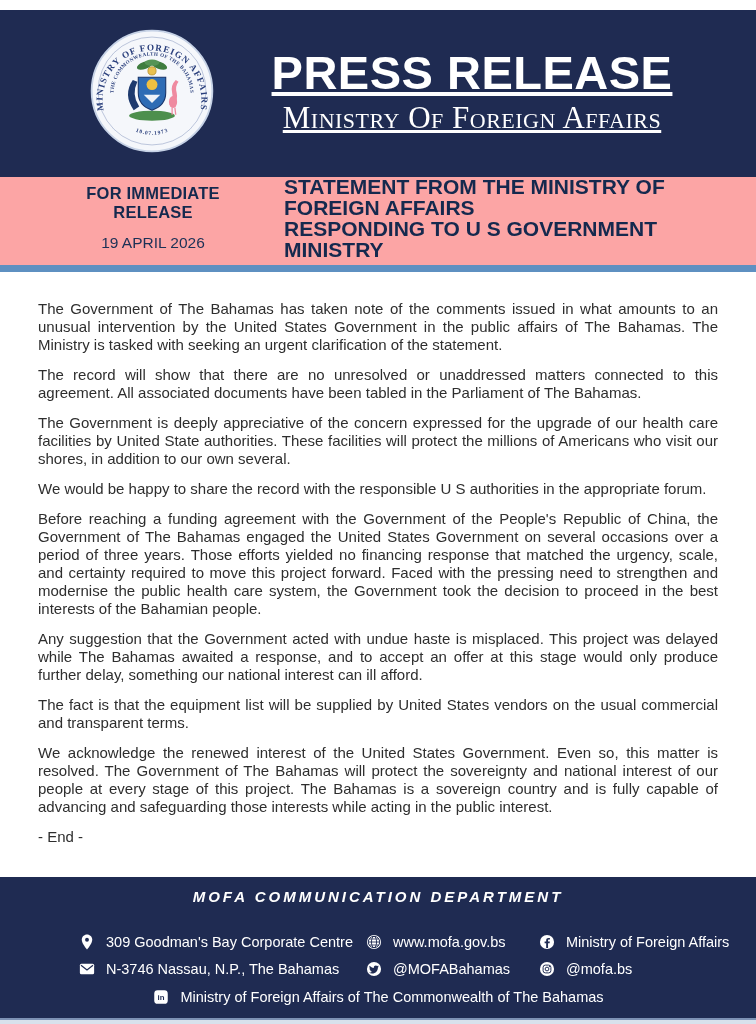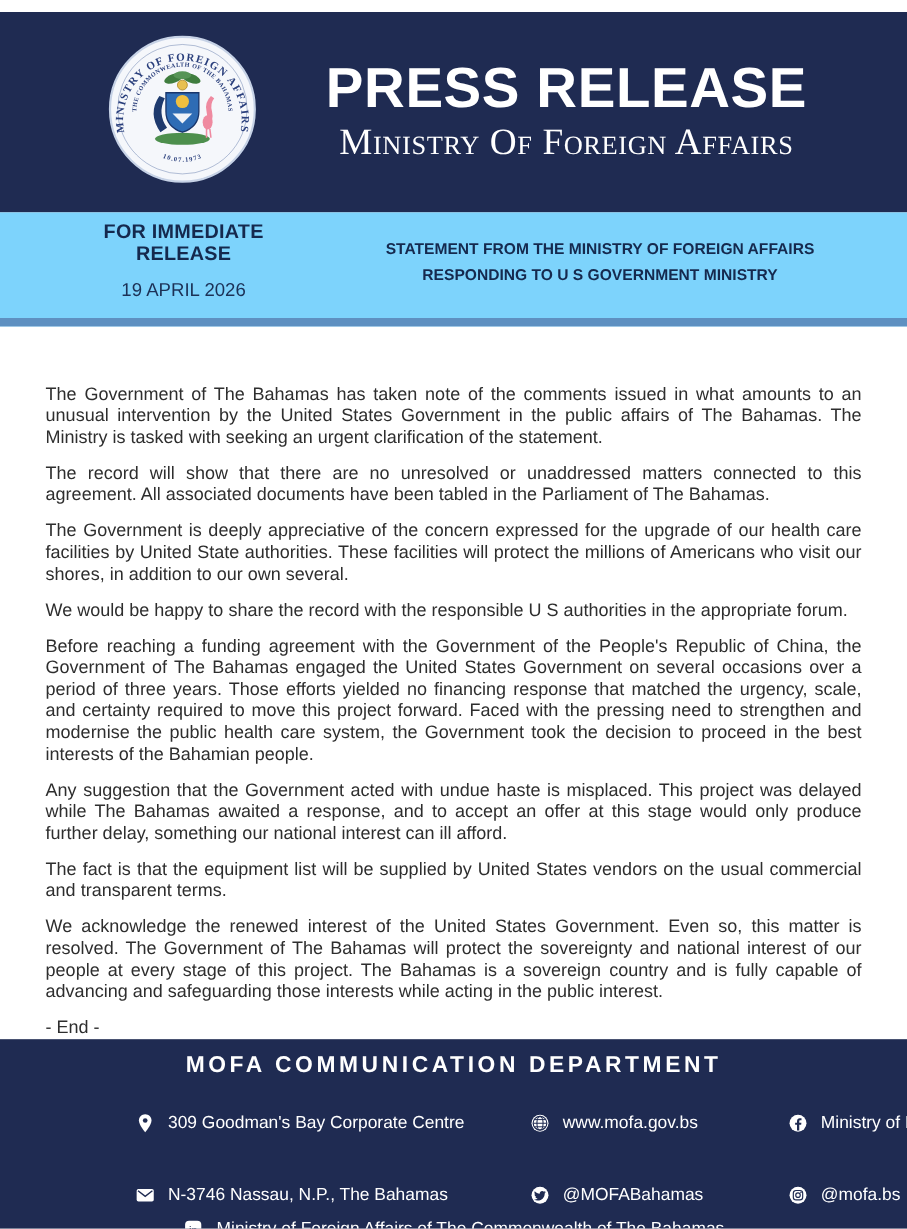--- a/index.html
+++ b/index.html
@@ -17,74 +17,75 @@
   
   .header {
     height:167px; flex:none;
     background:#1f2b52;
     display:flex; align-items:center;
     padding-left:88px;
   }
   .seal { flex:none; width:128px; height:128px; margin-top:-6px; }
   .header-titles {
     flex:1; text-align:center; color:#ffffff;
-    padding-right:28px; margin-top:-4px;
+    padding-right:28px; margin-top:-4px;text-decoration:underline;
   }
   .press-release-title {
     font-size:47px; font-weight:700; letter-spacing:0.5px;
     line-height:1.05;
   }
   .ministry-subtitle {
     font-family:"Liberation Serif", serif;
     font-variant:small-caps;
     font-size:31px; letter-spacing:0.5px; line-height:1.1;
     margin-top:3px;
   }
 
   
   .release-bar {
     height:95px; flex:none;
-    background:#7dd3fc;
+    background:#fca5a5;
     border-bottom:7px solid #5e90c1;
     display:flex; align-items:center;
     padding:0 40px 6px 48px;
     color:#15294e;
   }
   .release-left { flex:none; width:210px; text-align:center; }
   .release-label { font-size:16.5px; font-weight:700; letter-spacing:0.2px; }
   .release-date { font-size:15.5px; font-weight:400; margin-top:12px; color:#1c3156; }
   .statement-title {
-    flex:1; text-align:center;
-    font-size:13px; font-weight:700; line-height:21px;
+    flex:1; 
+    font-size:21px; font-weight:700; line-height:21px;
     padding-left:26px;
   }
 
   
   .body-content {
-    flex:1; padding:48px 38px 0 38px;
+    flex:1; padding:28px 38px 0 38px;
     color:#2e2e2e;
     font-size:15px; line-height:18px;
   }
   .body-content p { margin:0 0 12px 0; text-align:justify; }
   .end-marker { margin-top:12px; text-align:left; }
 
   
   .footer {
     flex:none; background:#1f2b52; color:#ffffff;
     padding-top:11px; padding-bottom:12px;
   }
   .footer-dept {
-    text-align:center; font-size:19px; font-weight:700;
+    text-align:center; font-size:15px; font-weight:700;
     letter-spacing:3px;
+    font-style:italic;
   }
   .contact-grid {
     display:grid;
     grid-template-columns:287px 173px auto;
     row-gap:9px;
-    padding-left:112px; margin-top:28px;gap:42px;
+    padding-left:78px; margin-top:28px;
   }
   .contact-item { display:flex; align-items:center; gap:10px; }
   .contact-item .ficon { flex:none; width:18px; height:18px; display:inline-flex;align-items:flex-end; }
   .contact-item .ctext { font-size:14.5px; white-space:nowrap; }
   .contact-center {
     display:flex; justify-content:center; margin-top:10px;
   }
   .bottom-strip {
     flex:none; height:6px;
     background:#d8e1ec; border-top:2px solid #7d92b5;

